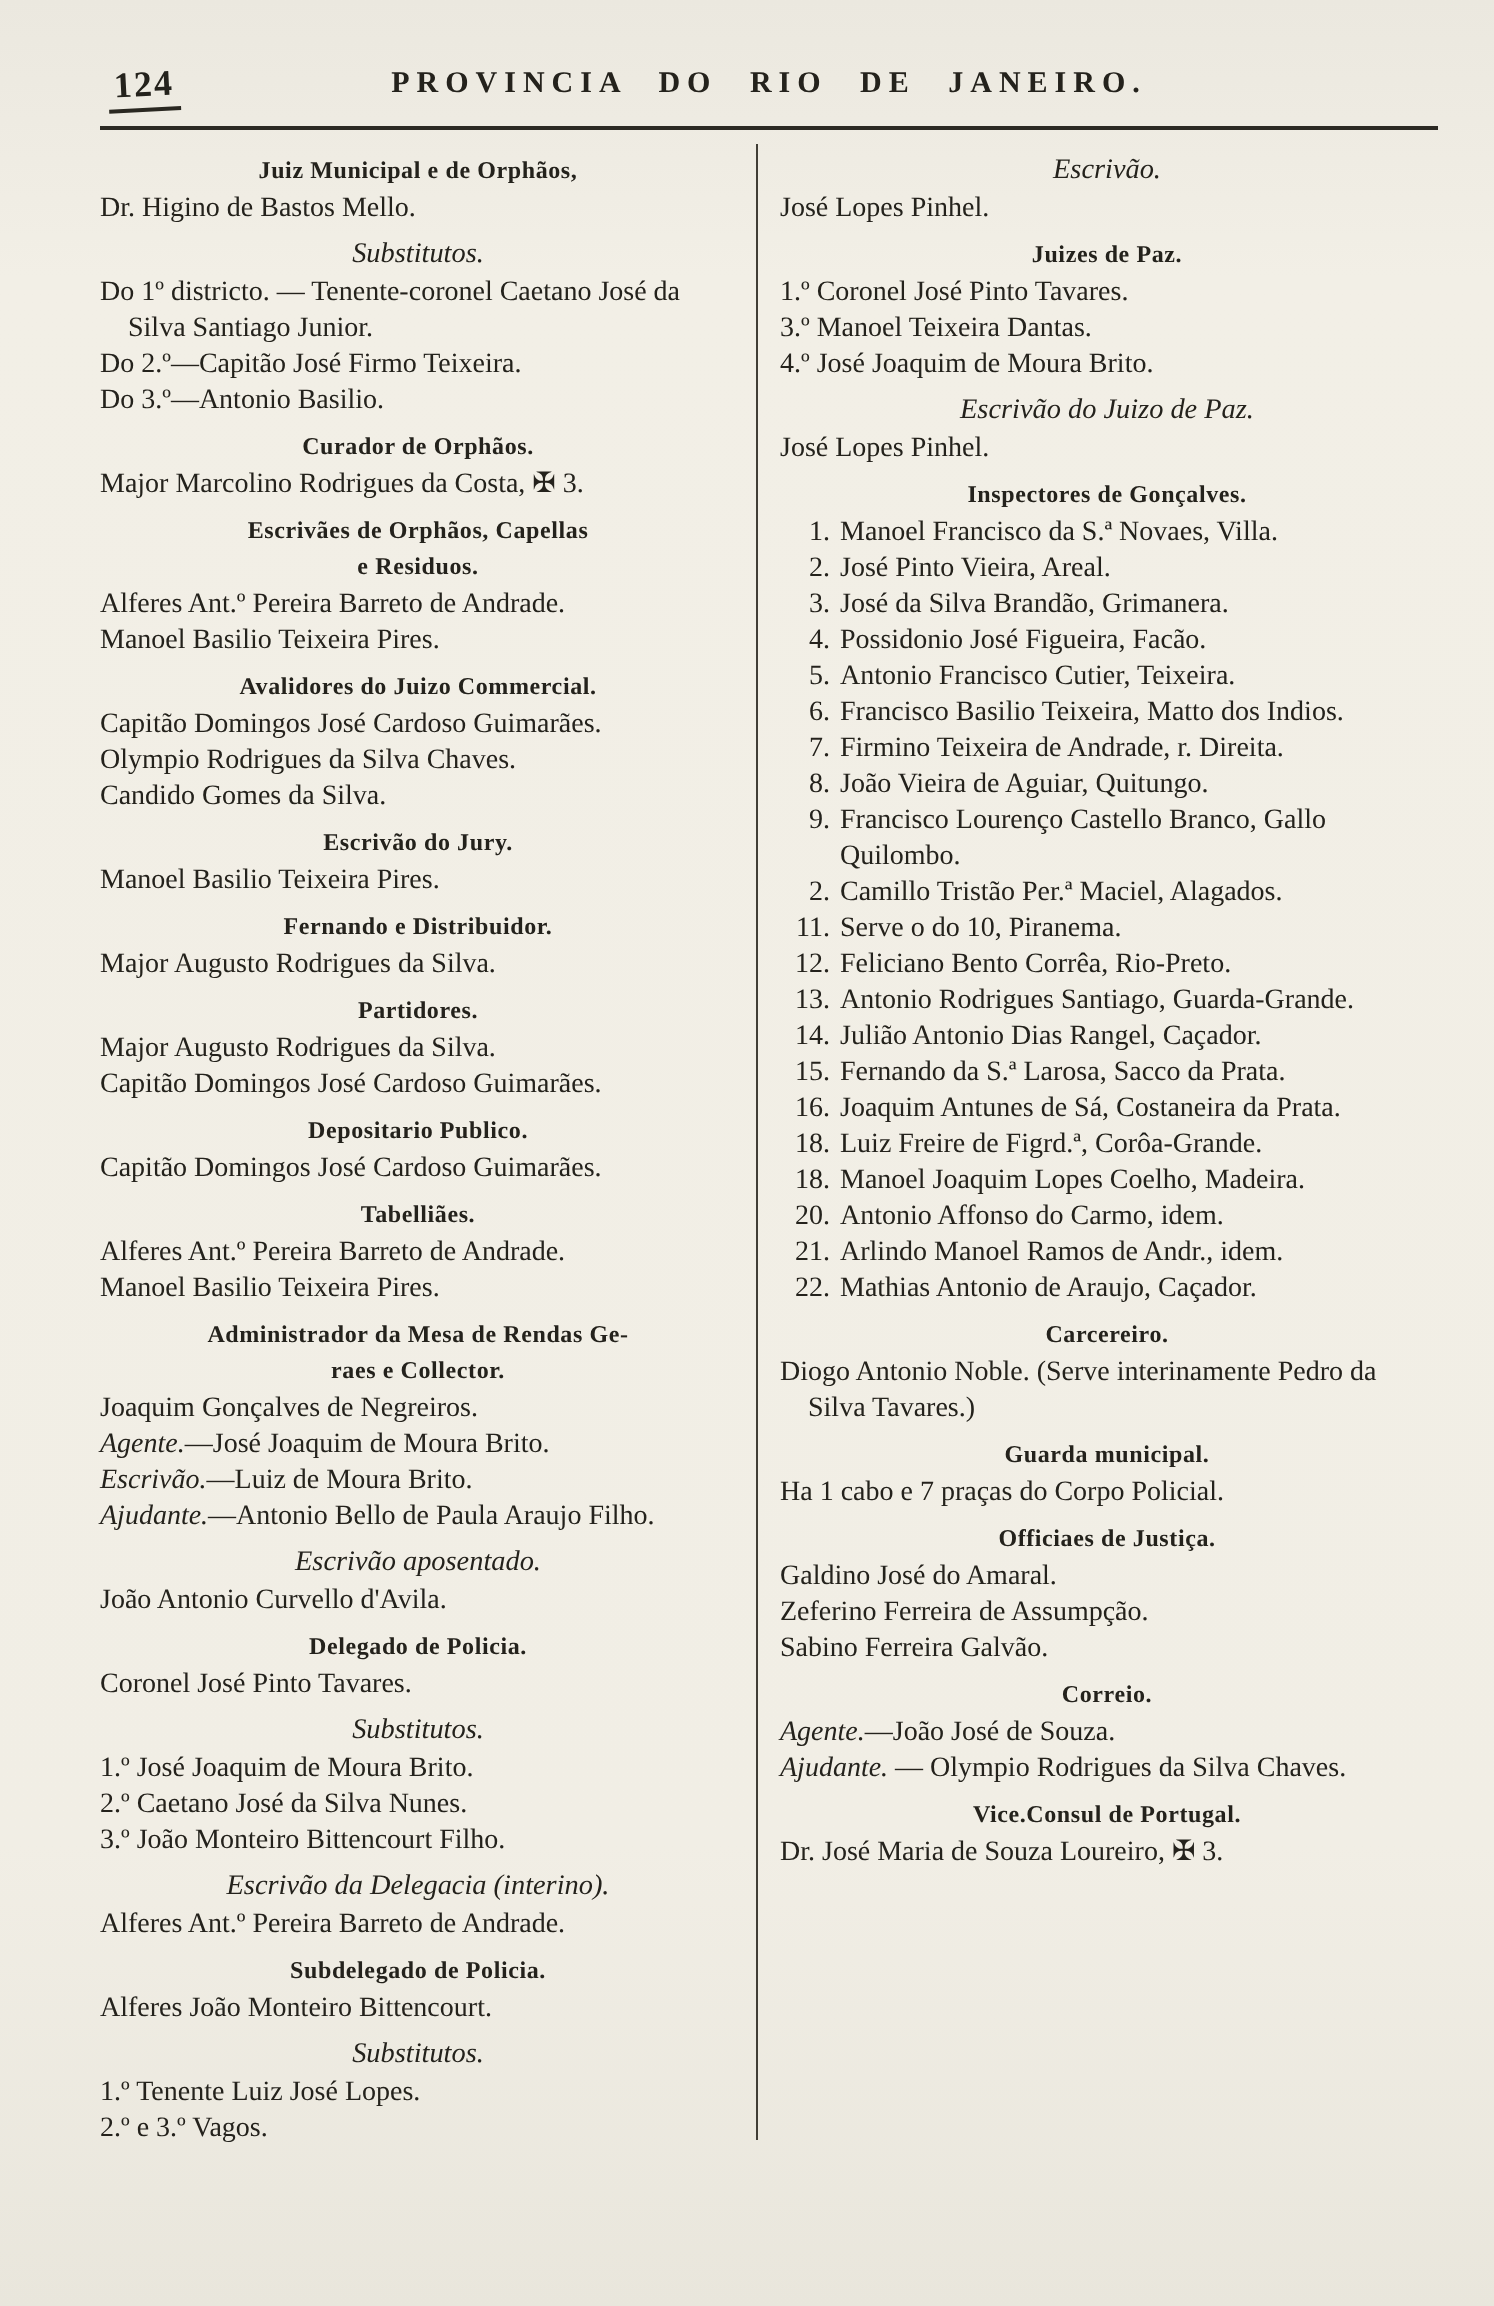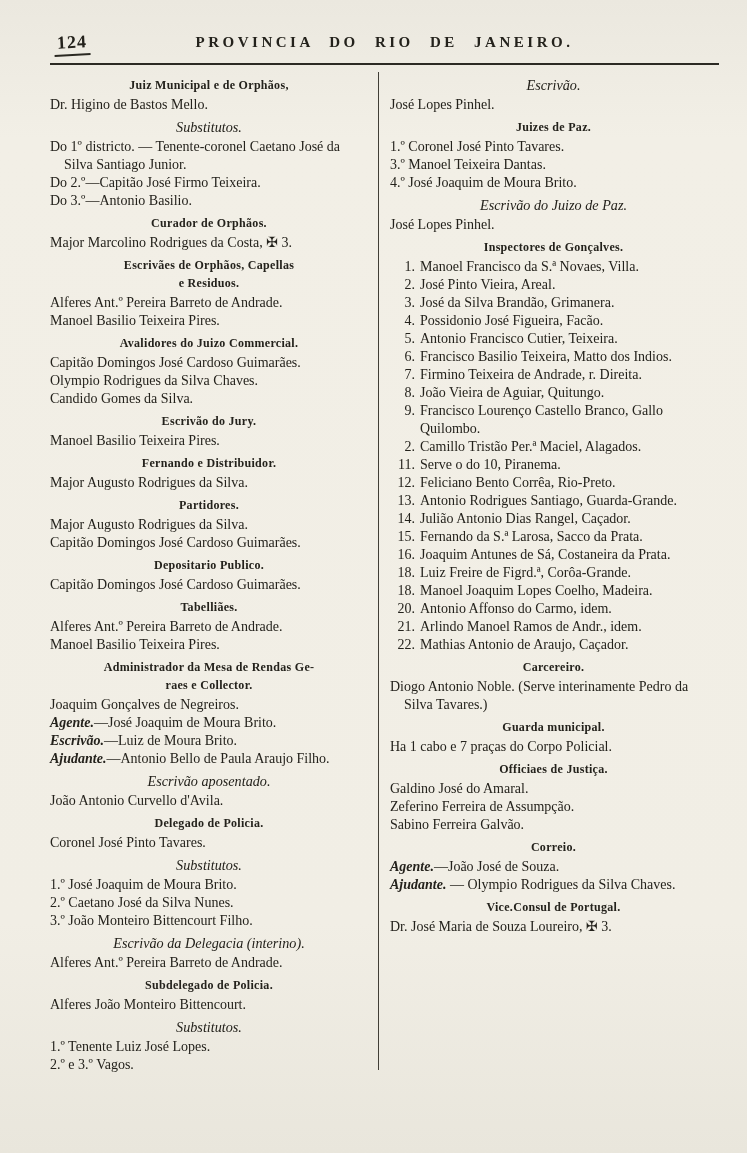--- a/index.html
+++ b/index.html
@@ -27,21 +27,21 @@
   .col-left{width:318px;}
   .col-right{width:327px;}
   .divider{width:1px;background:#413e36;margin:0 11px 12px 10px;}
   .hd{text-align:center;margin:4px 0 2px 0;line-height:18px;}
   .hb .hline{font-weight:700;font-size:12px;letter-spacing:.3px;}
   .hi .hline{font-style:italic;font-size:14.2px;}
   .entry{font-size:14px;line-height:18px;padding-left:14px;text-indent:-14px;}
   .entry.numbered{display:flex;padding-left:0;text-indent:0;}
   .num{flex:0 0 25px;text-align:right;padding-right:5px;}
   .txt{flex:1;}
-  .lead{font-style:italic;font-weight:bold;}
+  .lead{font-style:italic;}
 </style>
 </head>
 <body>
 
 <div class="page">
   <div class="header">
     <span class="pgnum">124</span>
     <div class="title">PROVINCIA DO RIO DE JANEIRO.</div>
   </div>
   <div class="rule"></div>

